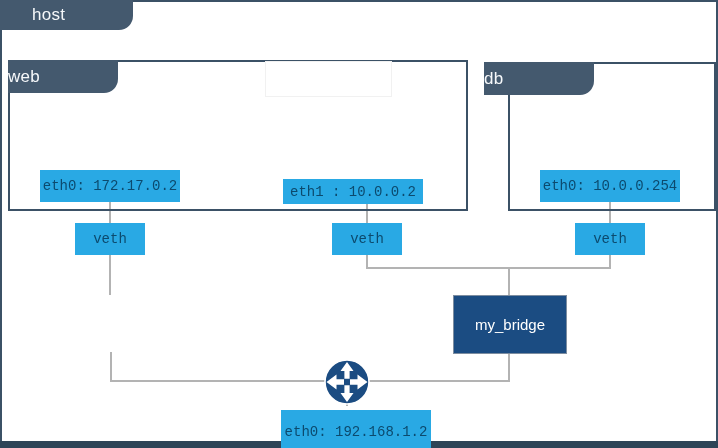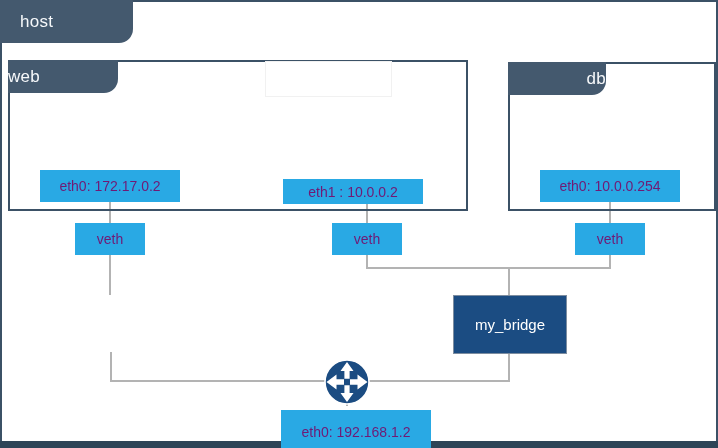--- a/index.html
+++ b/index.html
@@ -8,23 +8,24 @@
     font-family:"Liberation Sans","DejaVu Sans",sans-serif;overflow:hidden;
   }
   .frame{position:absolute;background:#3b5166;z-index:0;}
   .tab{
     position:absolute;background:#44596e;color:#f6f8fa;
     border-radius:0 0 14px 0;display:flex;align-items:center;z-index:4;
     font-size:17px;letter-spacing:.3px;
   }
   .group{position:absolute;border:2px solid #3b5166;background:transparent;z-index:1;}
   .chip{
-    position:absolute;background:#29a9e4;color:#701a75;font-size:14px;
+    position:absolute;background:#29a9e4;color:#0c4a6e;font-size:14px;
     display:flex;align-items:center;justify-content:center;z-index:3;
     white-space:nowrap;
+    font-family:Liberation Mono, monospace;
   }
   .bridge{
     position:absolute;background:#1b4c82;color:#ffffff;font-size:15px;
     display:flex;align-items:center;justify-content:center;z-index:3;
     border:1px solid #7d8da0;
   }
   .vline{position:absolute;width:2px;background:#b3b3b3;z-index:1;}
   .hline{position:absolute;height:2px;background:#b3b3b3;z-index:1;}
   .overlay-box{position:absolute;background:rgba(255,255,255,0.88);border:1px solid #f1f1f1;z-index:2;}
   .router{position:absolute;z-index:4;}
@@ -32,21 +33,21 @@
 </head>
 <body>
 
 <div class="stage">
 
   <div class="frame" style="left:0;top:0;width:718px;height:2px;"></div>
   <div class="frame" style="left:0;top:0;width:2px;height:448px;"></div>
   <div class="frame" style="left:716px;top:0;width:2px;height:448px;"></div>
   <div class="frame" style="left:0;top:441px;width:718px;height:7px;background:#2e4457;"></div>
 
-  <div class="tab" style="left:0;top:0;width:133px;height:43px;padding-left:20px;box-sizing:border-box;">
+  <div class="tab" style="left:0;top:0;width:133px;height:30px;padding-left:32px;box-sizing:border-box;">
     <span>host</span>
   </div>
 
   <div class="vline" style="left:109px;top:202px;height:21px;"></div>
   <div class="vline" style="left:366px;top:202px;height:21px;"></div>
   <div class="vline" style="left:609px;top:202px;height:21px;"></div>
 
   <div class="vline" style="left:109px;top:255px;height:40px;"></div>
   <div class="vline" style="left:366px;top:255px;height:14px;"></div>
   <div class="vline" style="left:609px;top:255px;height:14px;"></div>
@@ -58,21 +59,21 @@
   <div class="hline" style="left:110px;top:380px;width:400px;"></div>
   <div class="vline" style="left:346px;top:382px;height:24px;"></div>
 
   <div class="group" style="left:8px;top:60px;width:456px;height:147px;"></div>
   <div class="tab" style="left:8px;top:60px;width:110px;height:33px;justify-content:flex-start;">
     <span>web</span>
   </div>
   <div class="overlay-box" style="left:265px;top:61px;width:125px;height:34px;"></div>
 
   <div class="group" style="left:508px;top:62px;width:204px;height:145px;"></div>
-  <div class="tab" style="left:508px;top:62px;width:98px;height:33px;justify-content:flex-end;">
+  <div class="tab" style="left:484px;top:62px;width:110px;height:33px;justify-content:flex-start;">
     <span>db</span>
   </div>
 
   <div class="chip" style="left:40px;top:170px;width:140px;height:32px;">
     <span>eth0: 172.17.0.2</span>
   </div>
   <div class="chip" style="left:283px;top:170px;width:140px;height:25px;margin-top:9px;">
     <span>eth1 : 10.0.0.2</span>
   </div>
   <div class="chip" style="left:540px;top:170px;width:140px;height:32px;">

